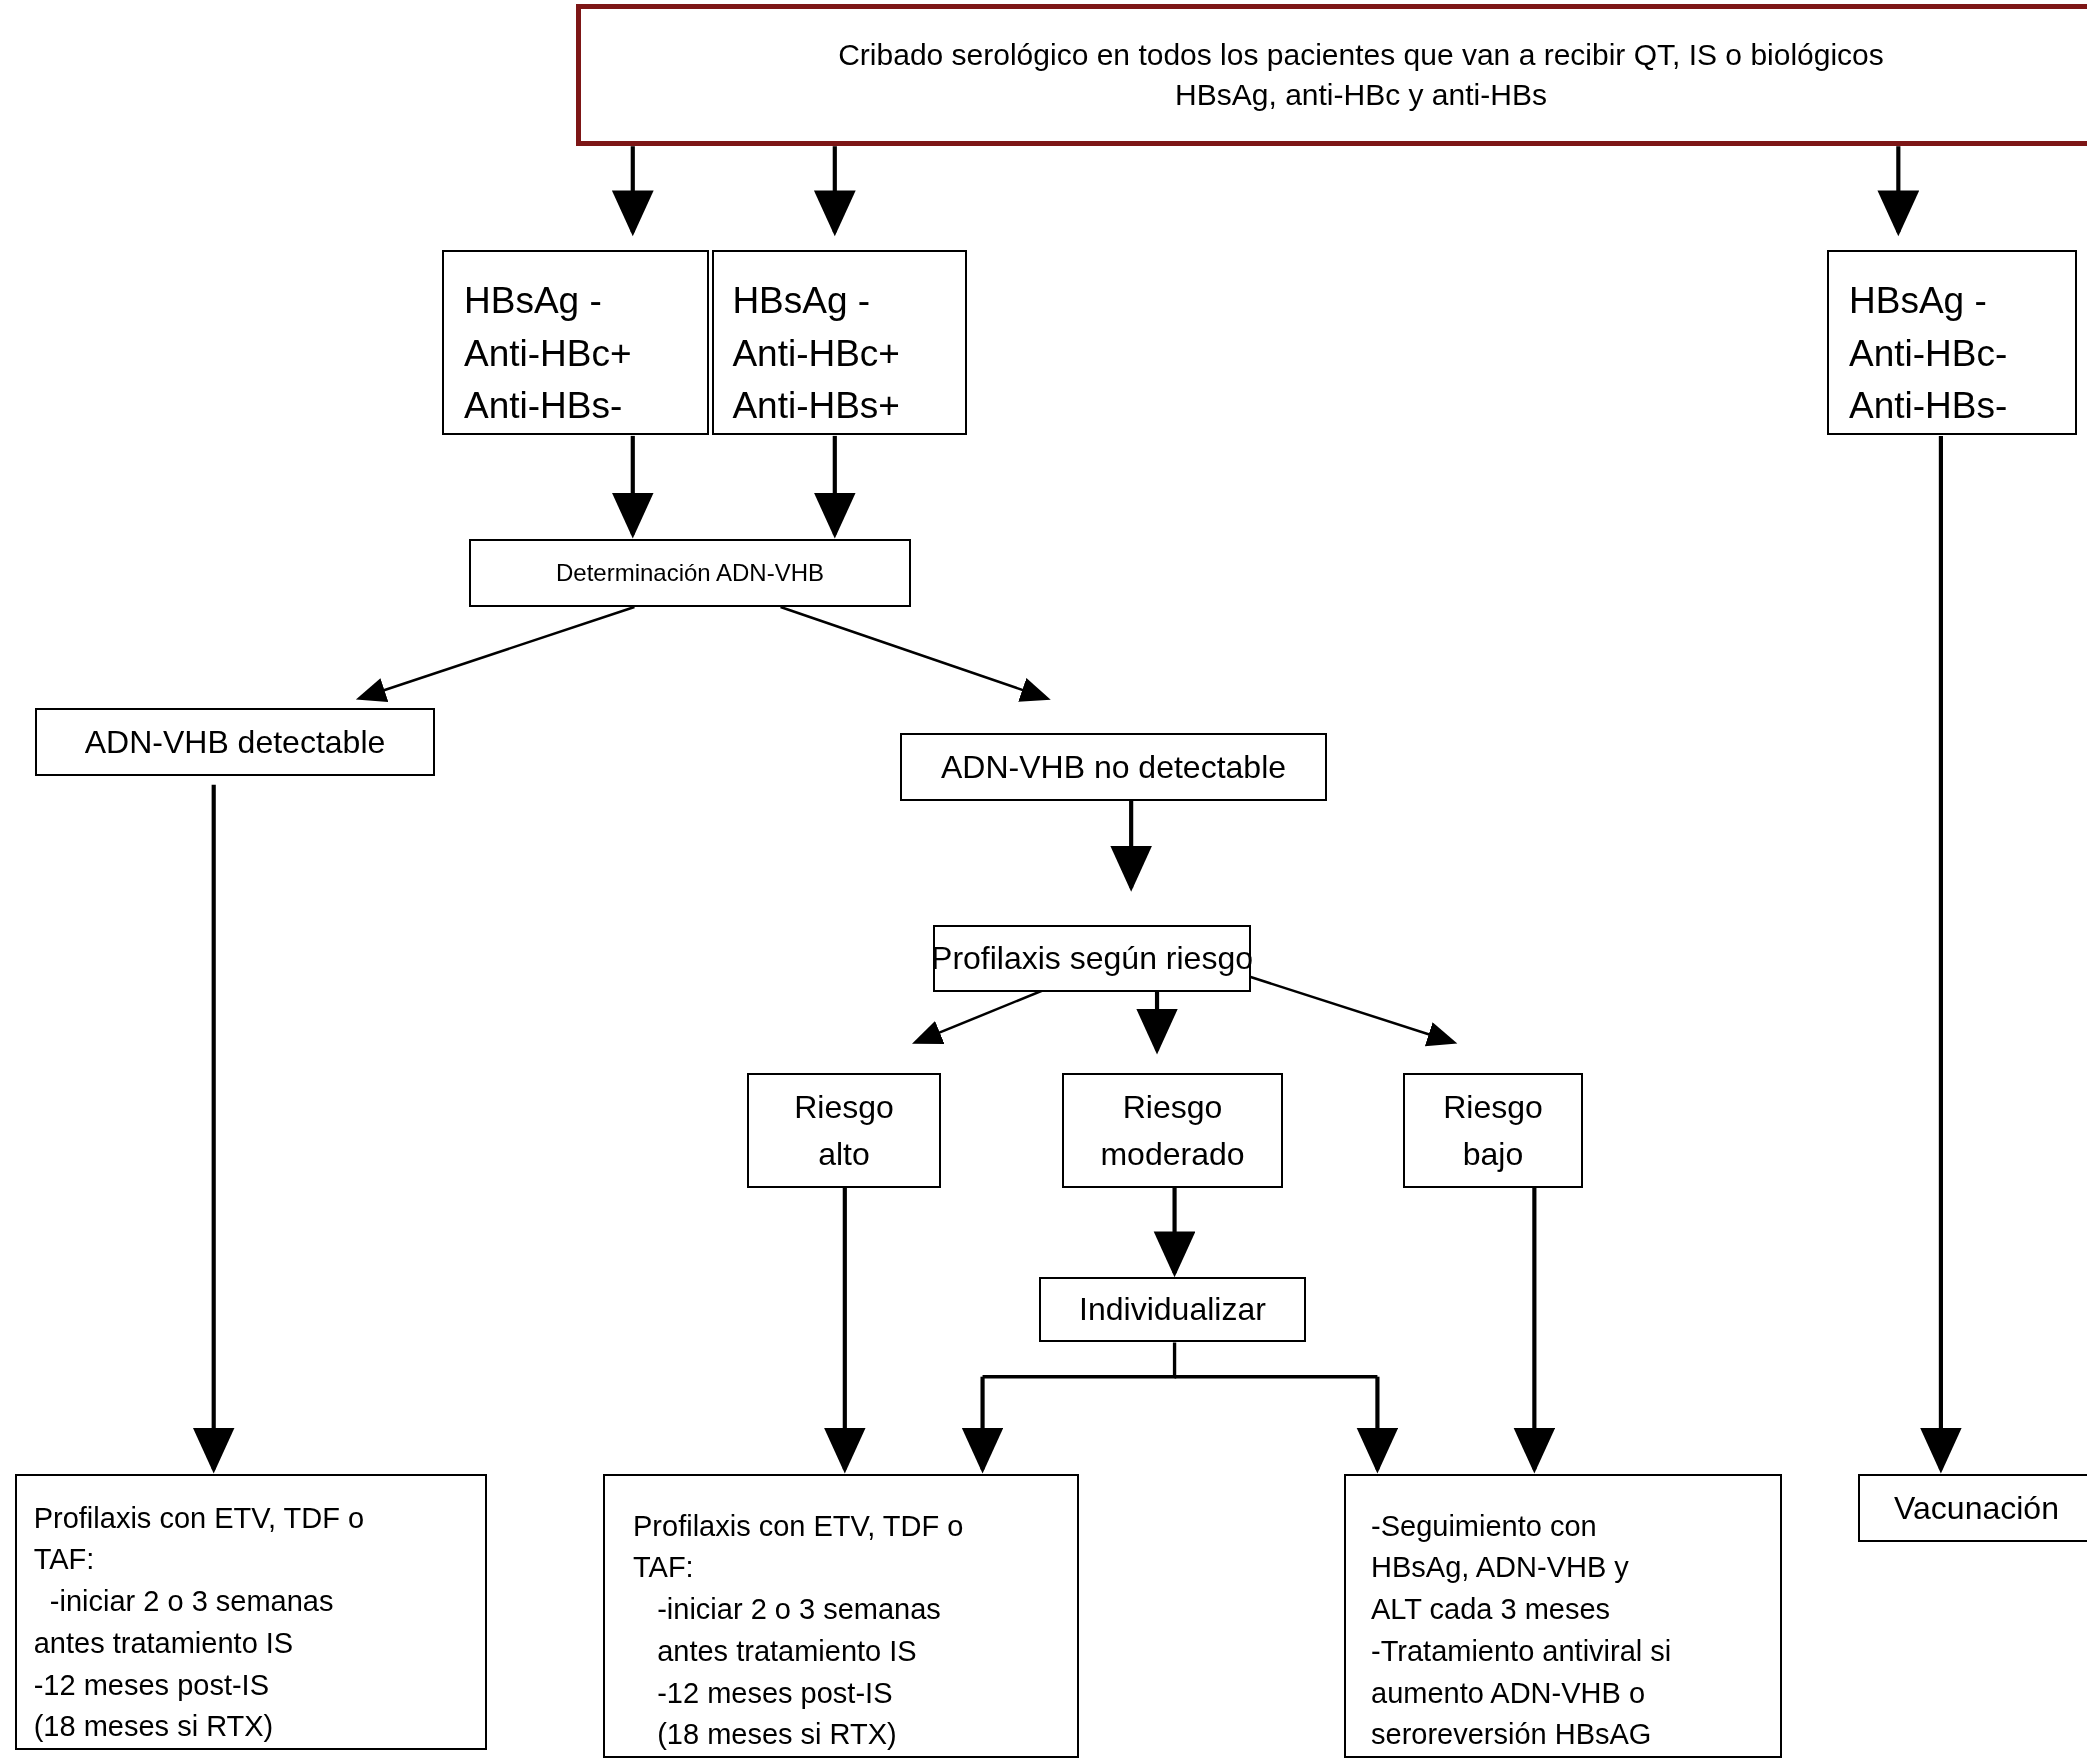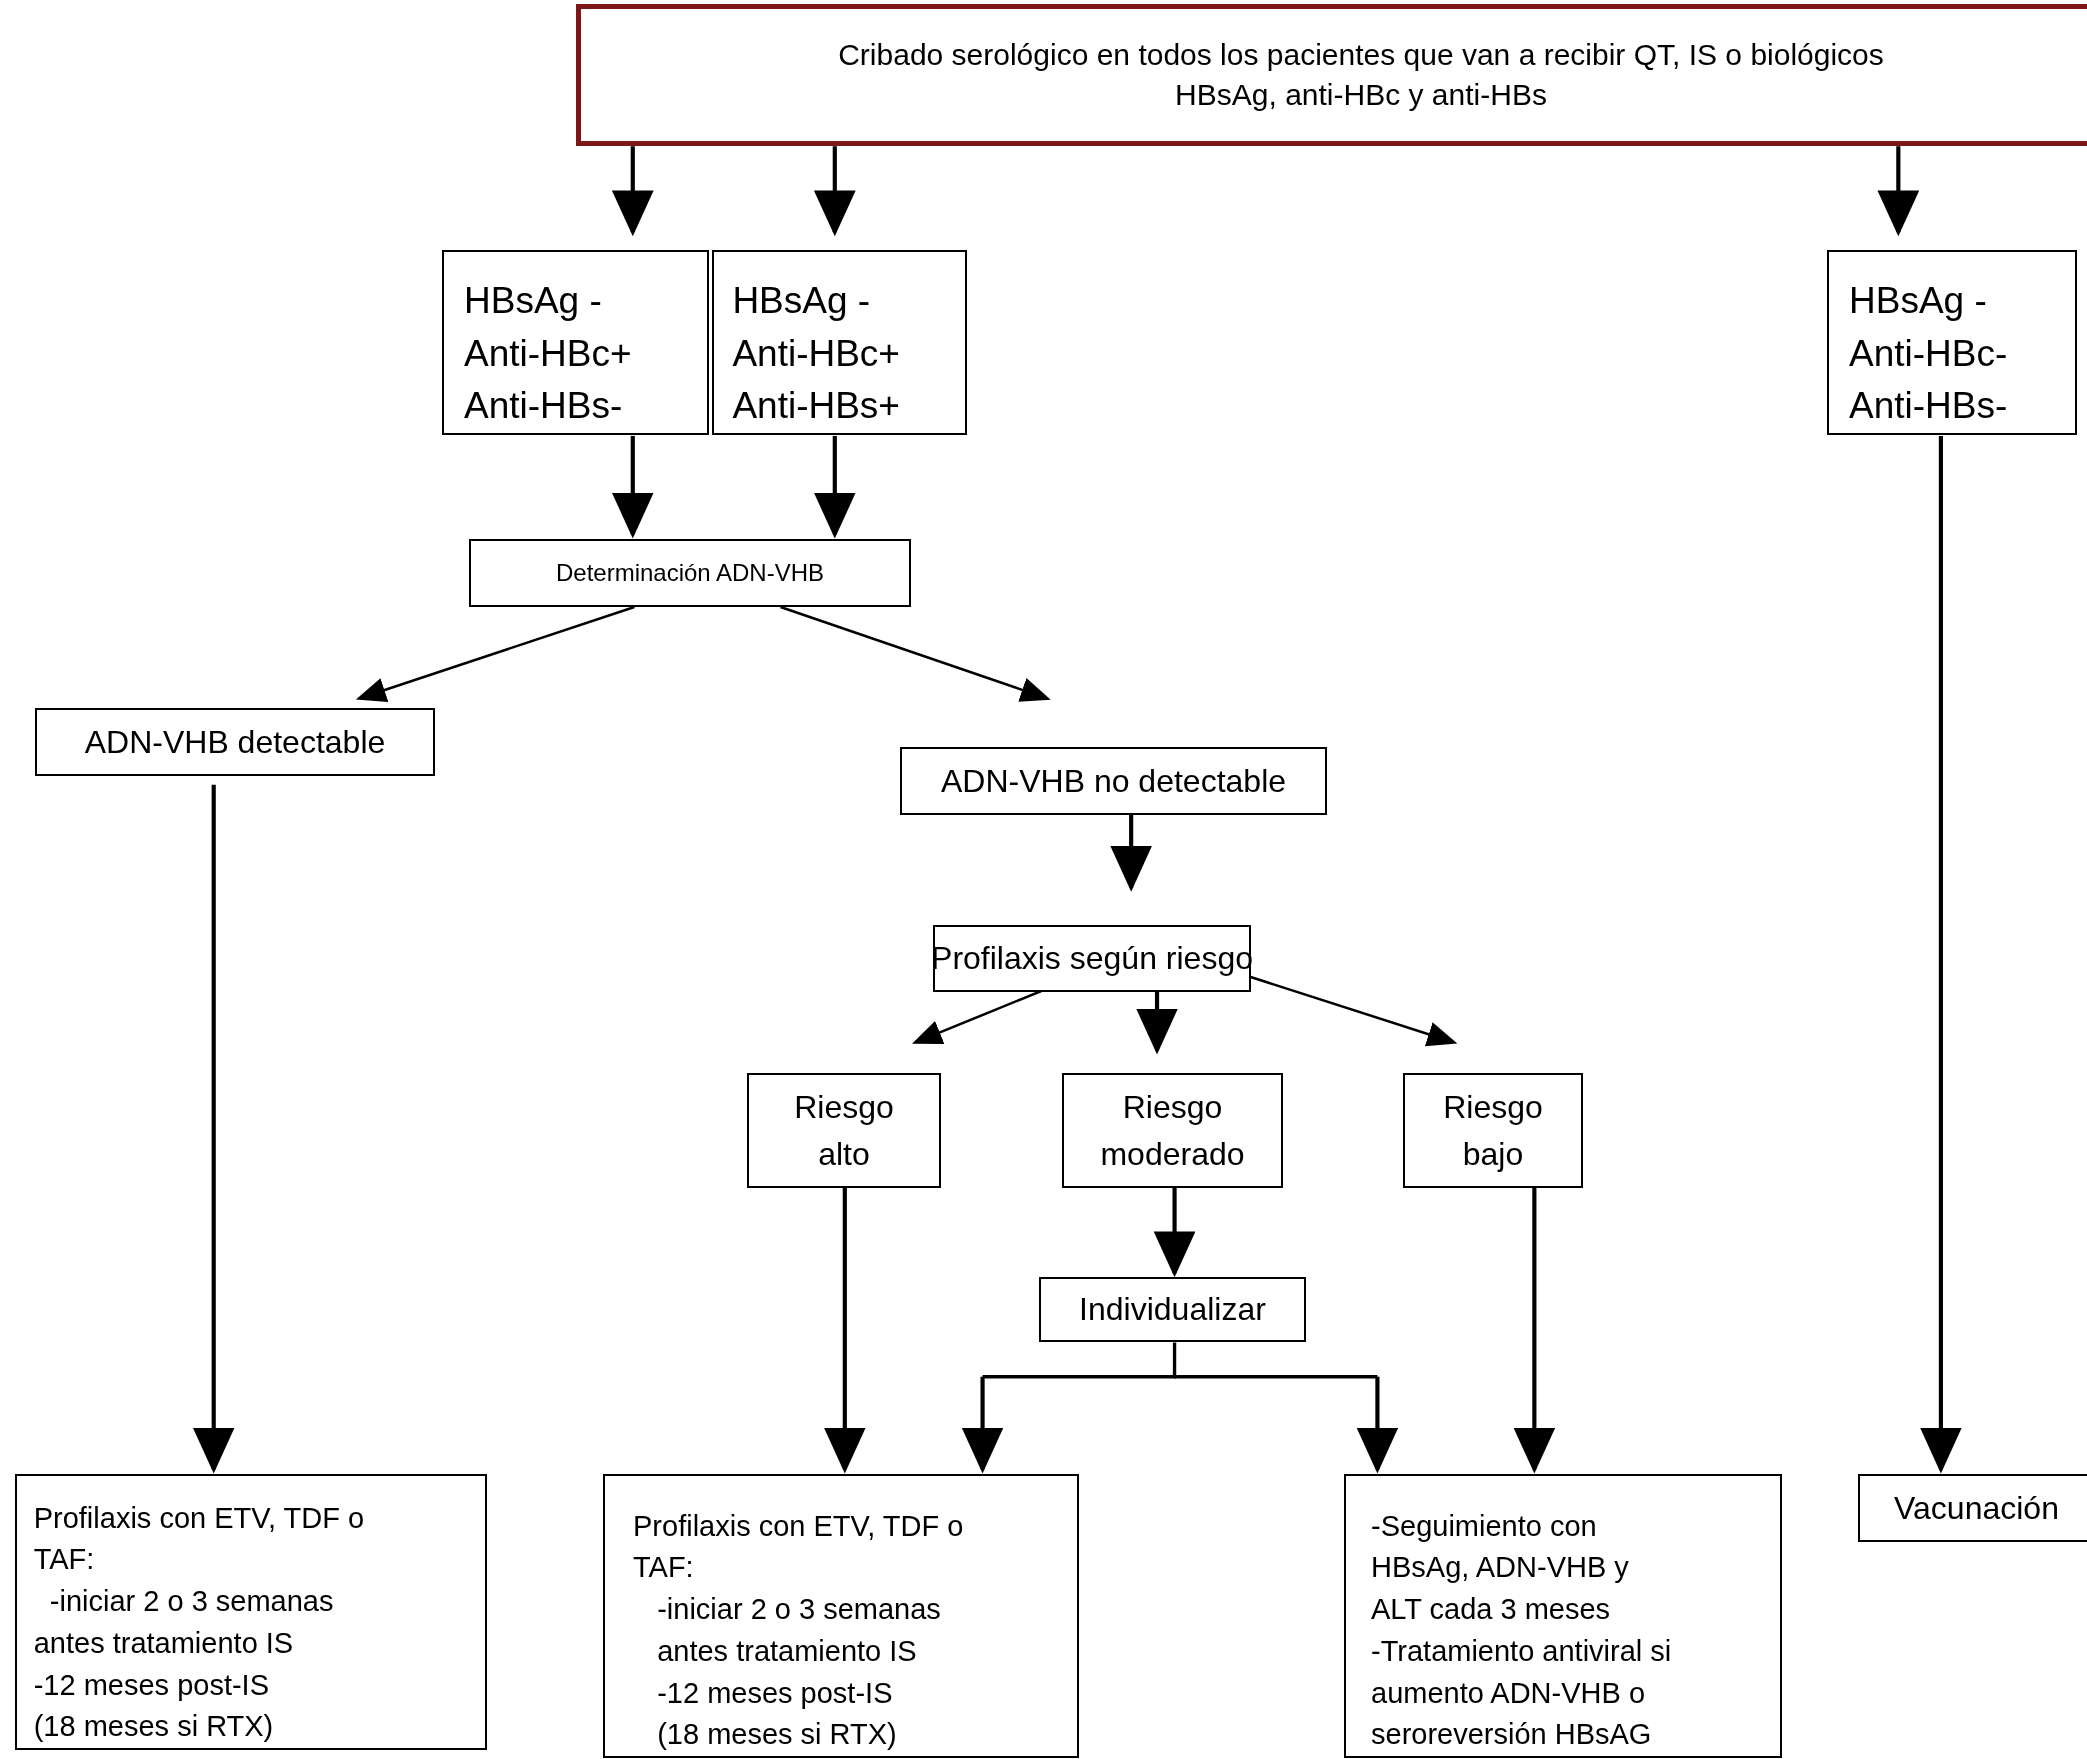--- a/index.html
+++ b/index.html
@@ -119,21 +119,21 @@
   </div>
 
   <div class="node center" id="node-dna-test" style="left:469px; top:539px; width:442px; height:68px; font-size:24px;">
     <span class="ln">Determinación ADN-VHB</span>
   </div>
 
   <div class="node center" id="node-dna-detectable" style="left:35px; top:708px; width:400px; height:68px; font-size:32px;">
     <span class="ln">ADN-VHB detectable</span>
   </div>
 
-  <div class="node center" id="node-dna-not-detectable" style="left:900px; top:733px; width:427px; height:68px; font-size:32px;margin-top:14px;">
+  <div class="node center" id="node-dna-not-detectable" style="left:900px; top:733px; width:427px; height:68px; font-size:32px;">
     <span class="ln">ADN-VHB no detectable</span>
   </div>
 
   <div class="node center" id="node-prophylaxis-by-risk" style="left:933px; top:896px; width:318px; height:67px; font-size:32px;margin-top:29px;">
     <span class="ln">Profilaxis según riesgo</span>
   </div>
 
   <div class="node center" id="node-risk-high" style="left:747px; top:1073px; width:194px; height:115px; font-size:32px; line-height:1.45;">
     <span class="ln">Riesgo</span>
     <span class="ln">alto</span>

